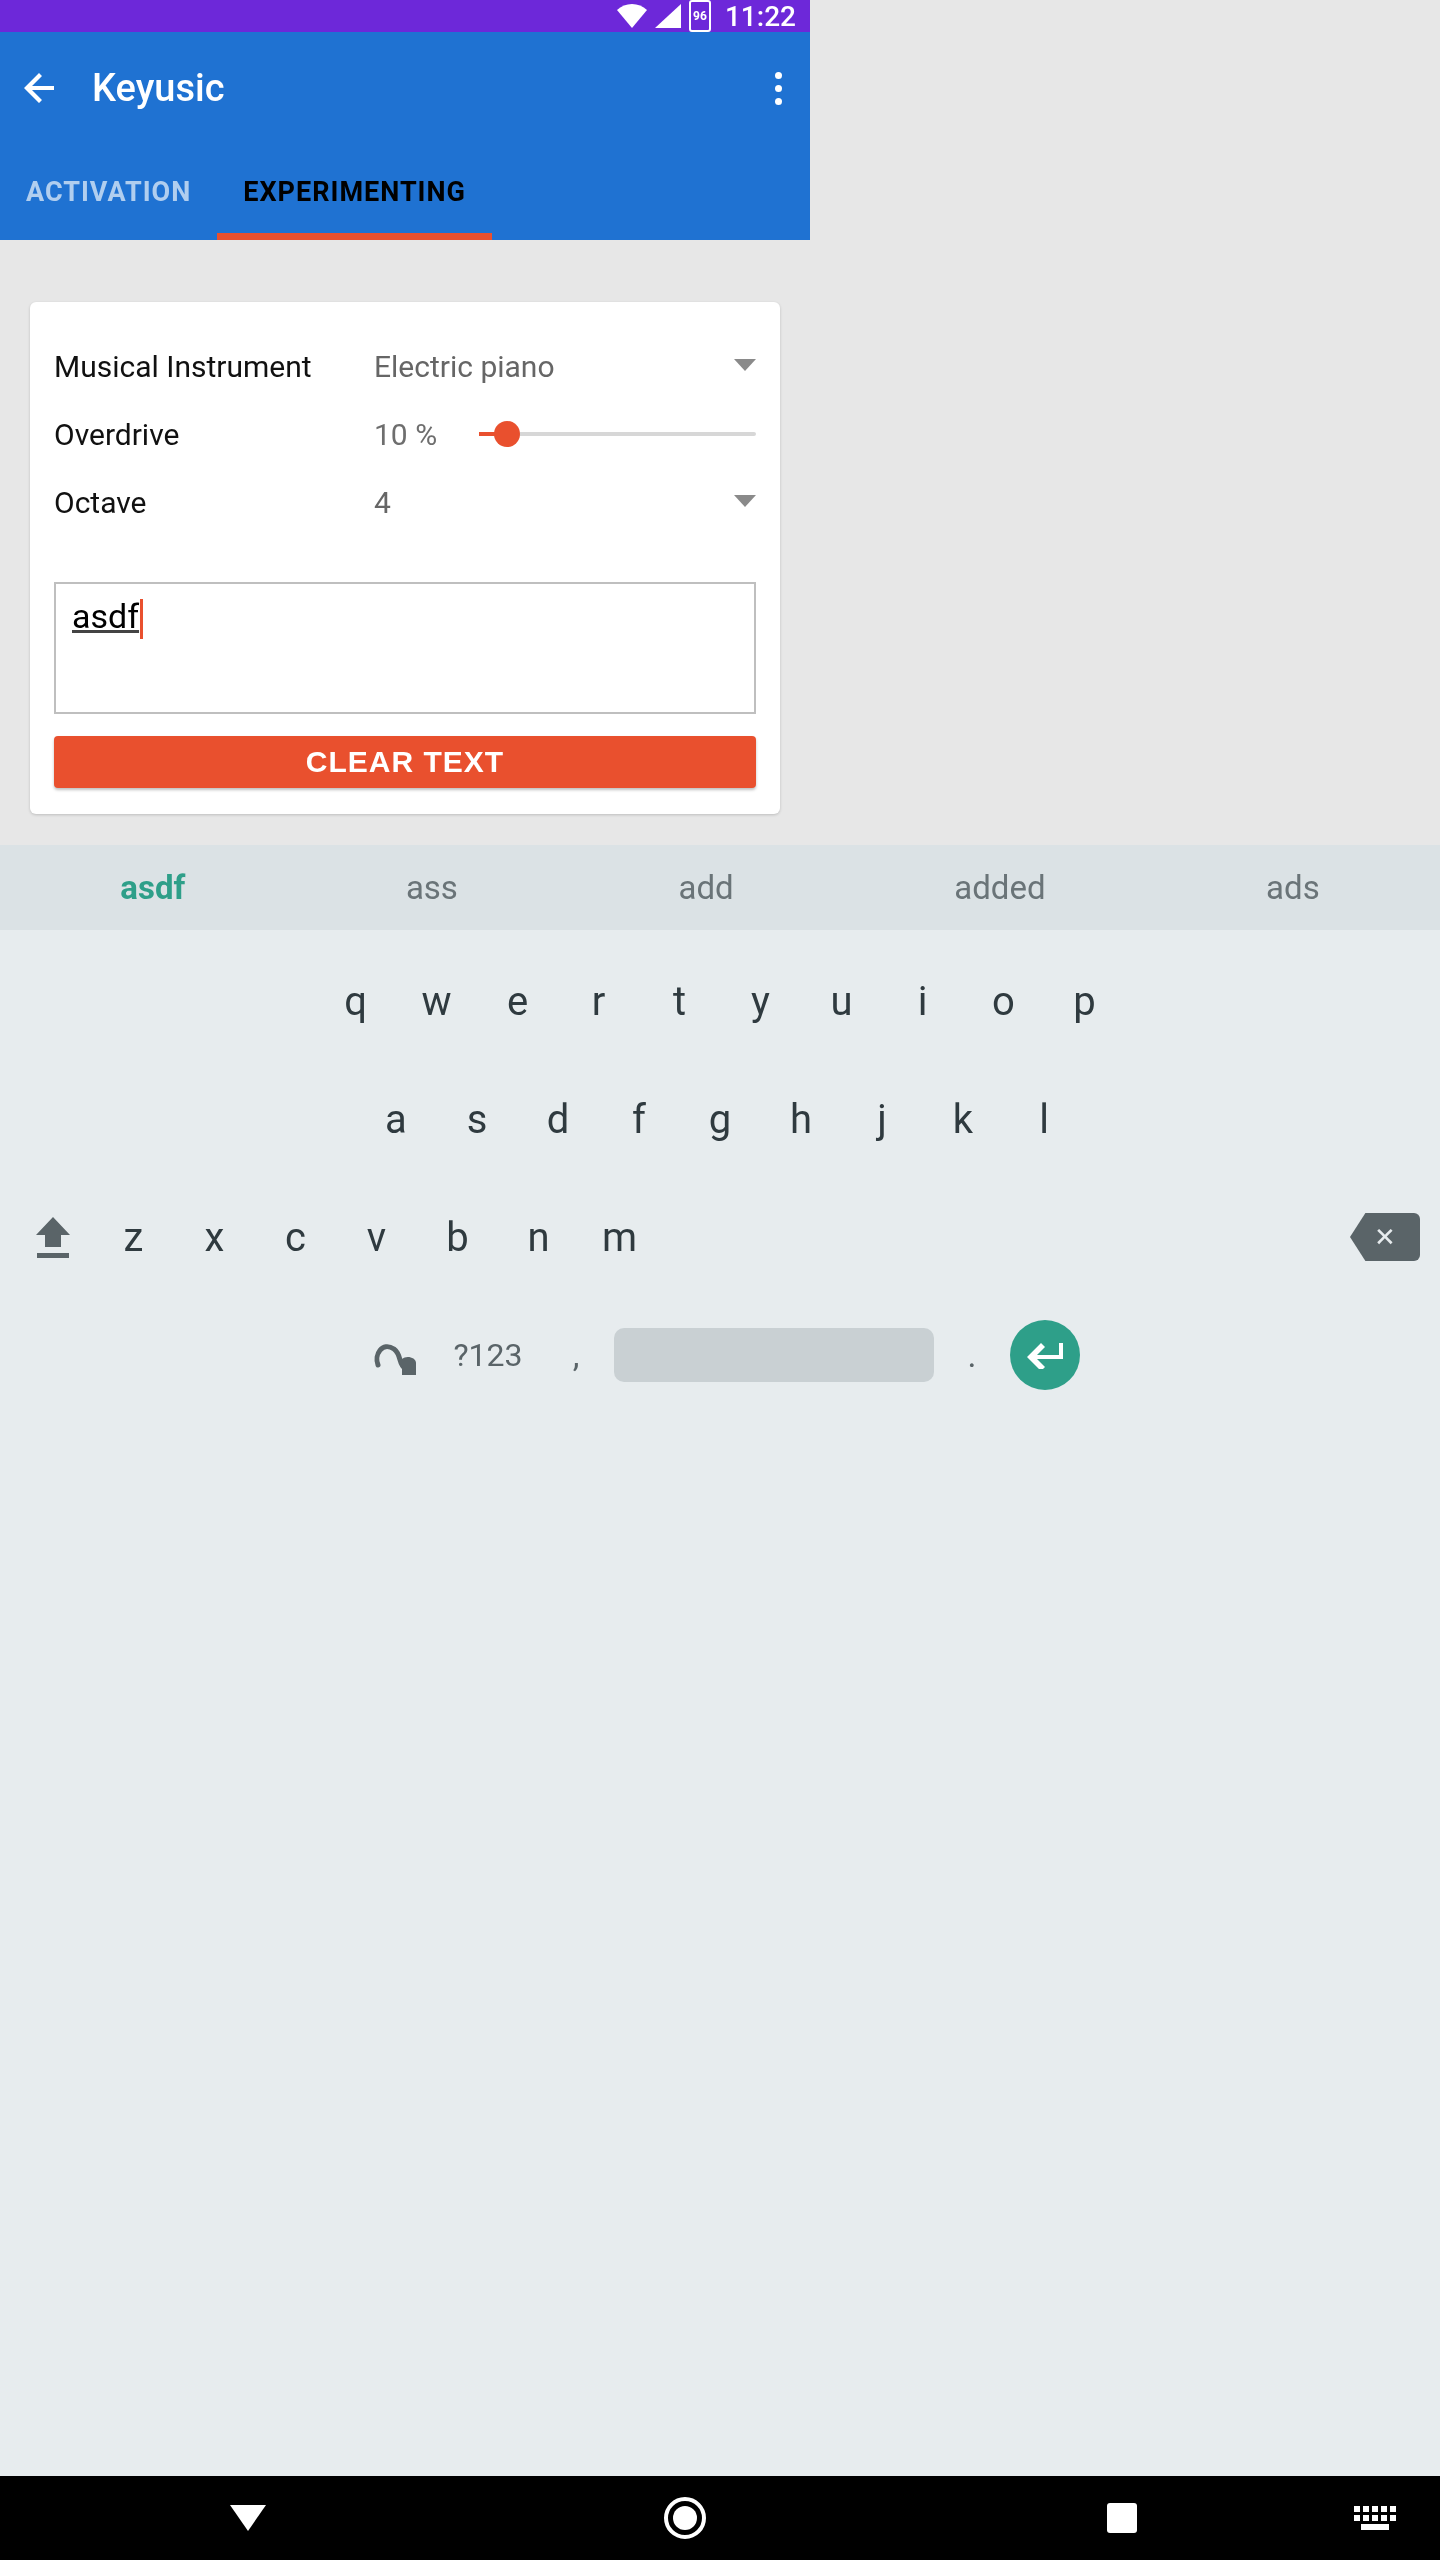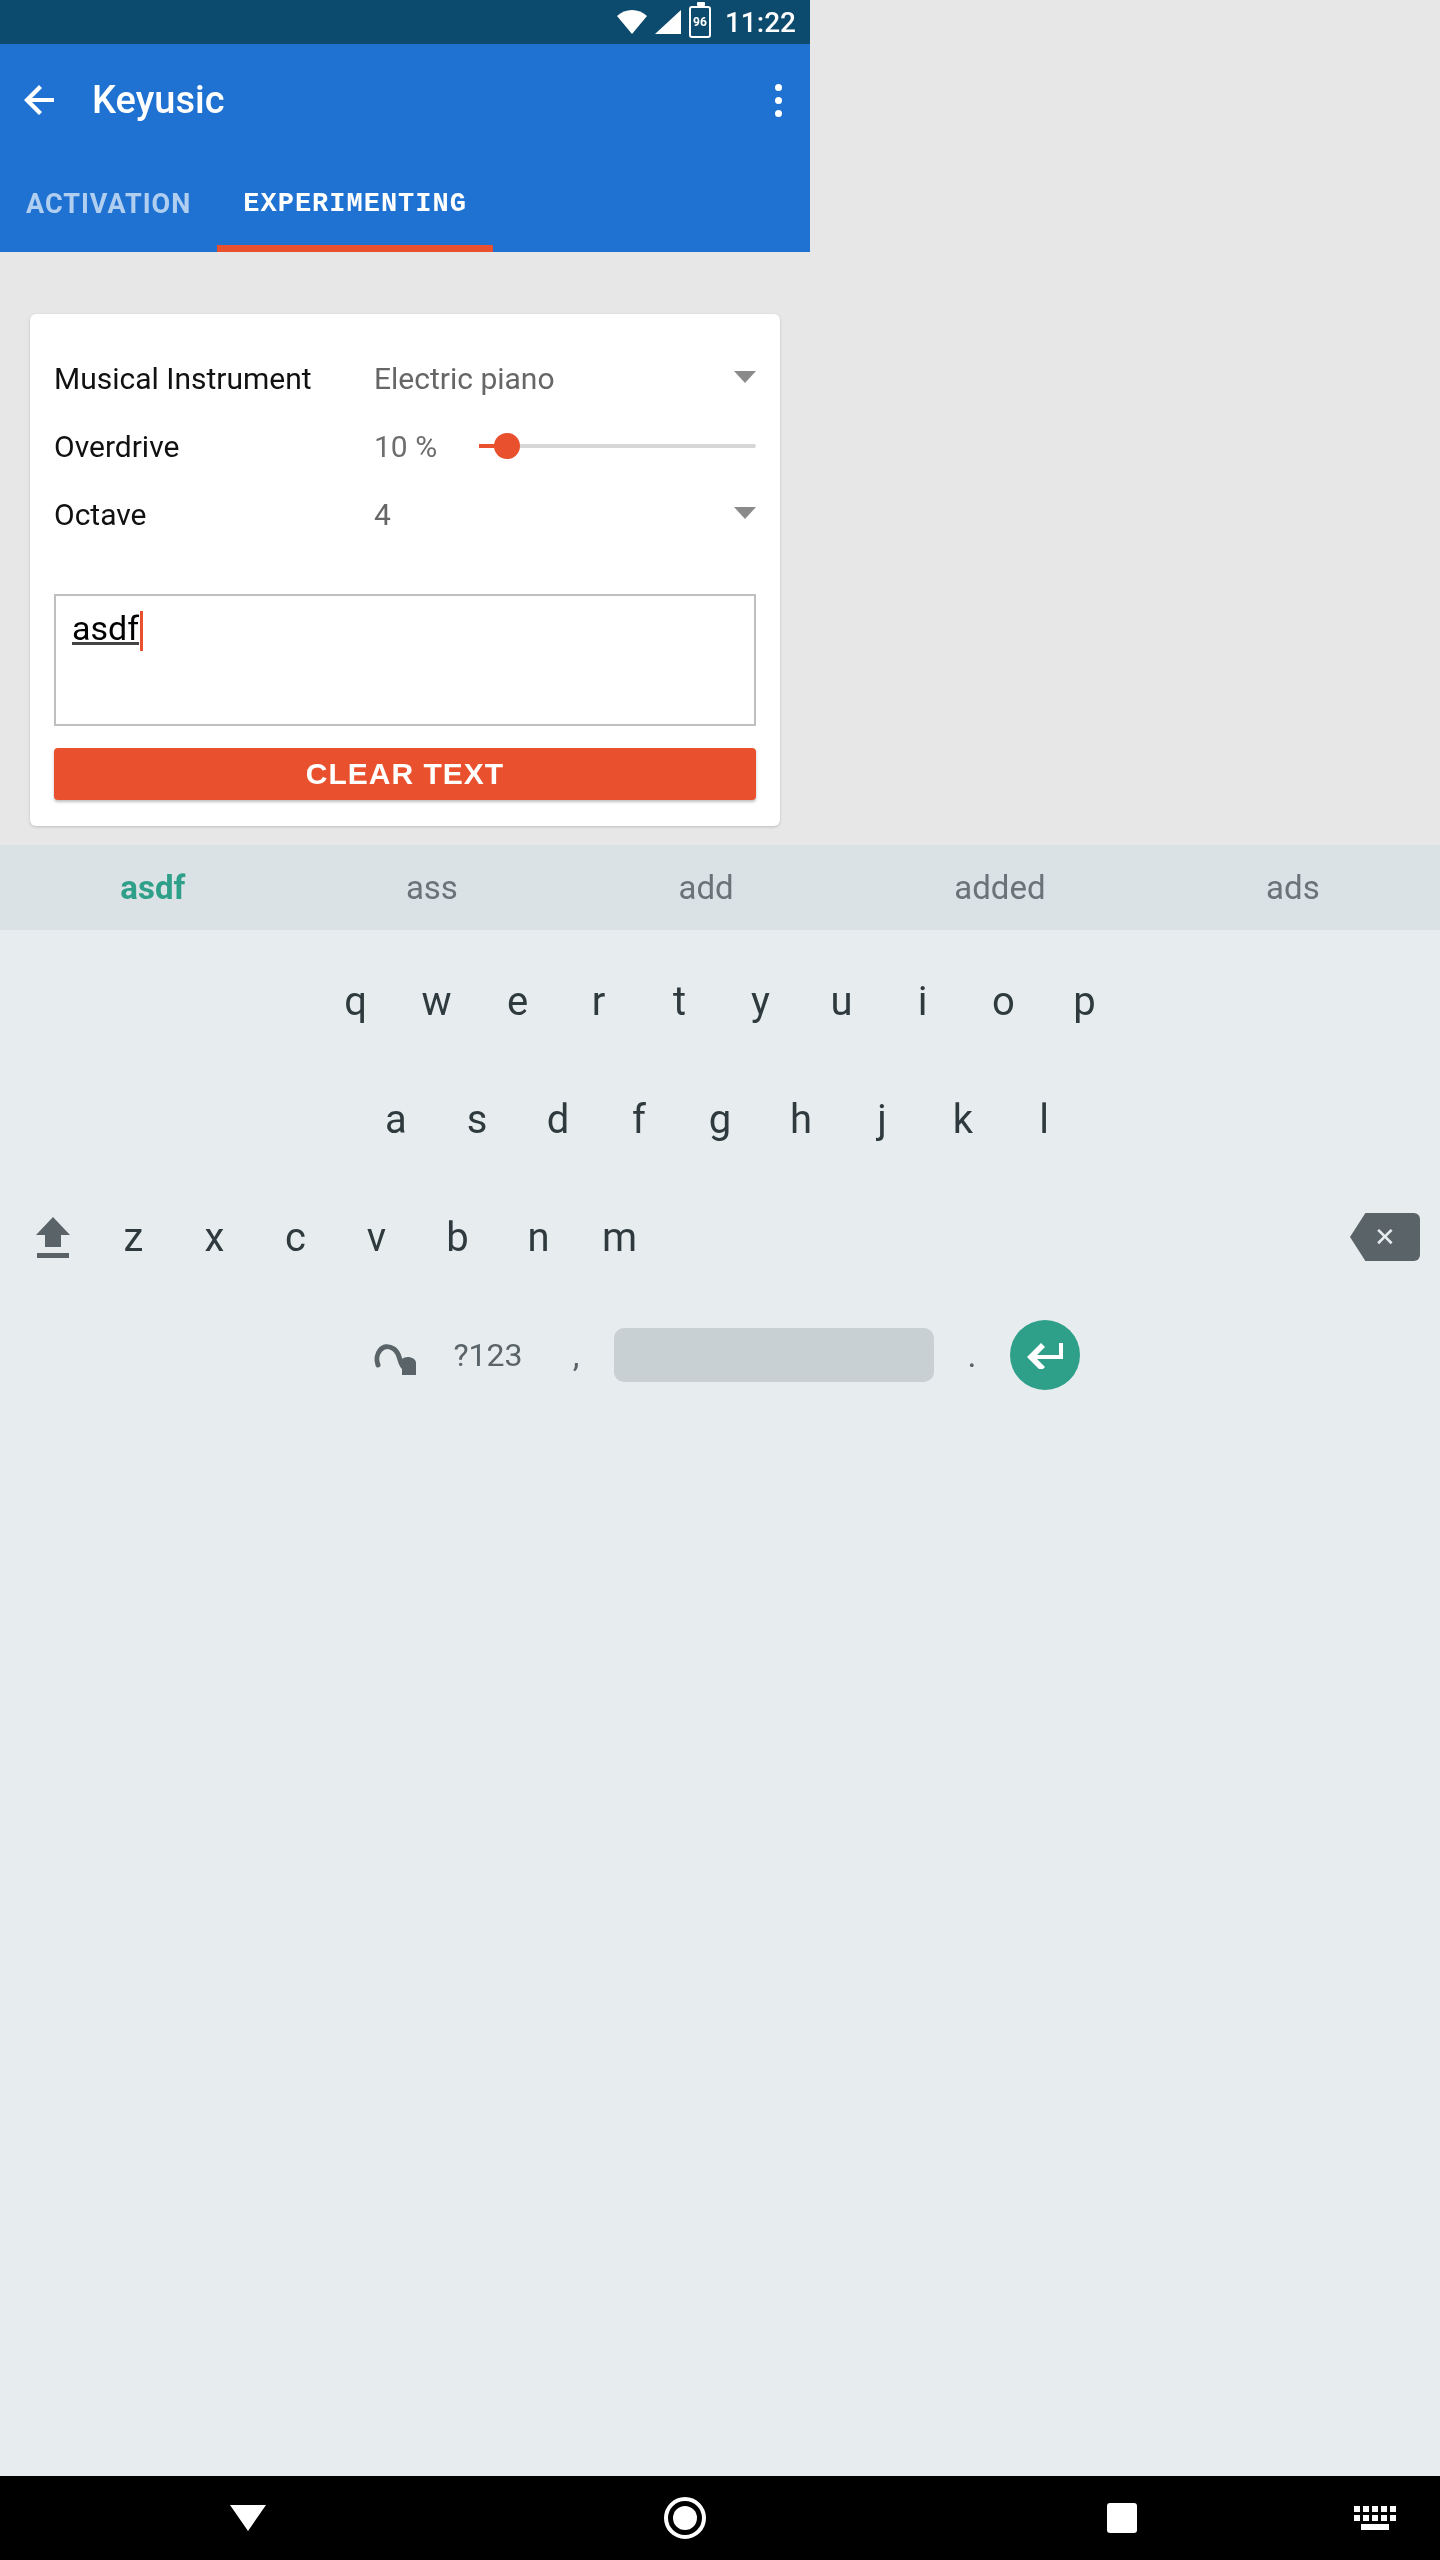--- a/index.html
+++ b/index.html
@@ -6,22 +6,22 @@
   html, body {
     width: 810px;
     height: 1440px;
     font-family: Roboto, -apple-system, Helvetica, Arial, sans-serif;
     background: #e7e7e7;
     overflow: hidden;
   }
 
   
   .status-bar {
-    height: 44px;
-    background: #0c4a6e;
+    height: 32px;
+    background: #6d28d9;
     display: flex;
     align-items: center;
     justify-content: flex-end;
     padding: 0 14px;
     color: #fff;
     gap: 8px;
   }
   .status-bar .wifi-icon, .status-bar .signal-icon, .status-bar .battery-icon {
     display:inline-flex; align-items:center; justify-content:center;
   }
@@ -62,21 +62,21 @@
     padding: 0 26px;
     display:flex;
     align-items:center;
     color: rgba(255,255,255,0.65);
     font-size: 27px;
     font-weight:700;
     letter-spacing:1px;
     cursor:pointer;
     position:relative;
   }
-  .tab.active { color:#ffffff;font-family:Liberation Mono, monospace; }
+  .tab.active { color:#000000; }
   .tab.active::after{
     content:"";
     position:absolute;bottom:0;left:0;right:0;
     height:7px;background:#e9502e;
   }
 
   
   .content { padding: 62px 30px 0 30px; }
   .card {
     background:#fff;border-radius:6px;

